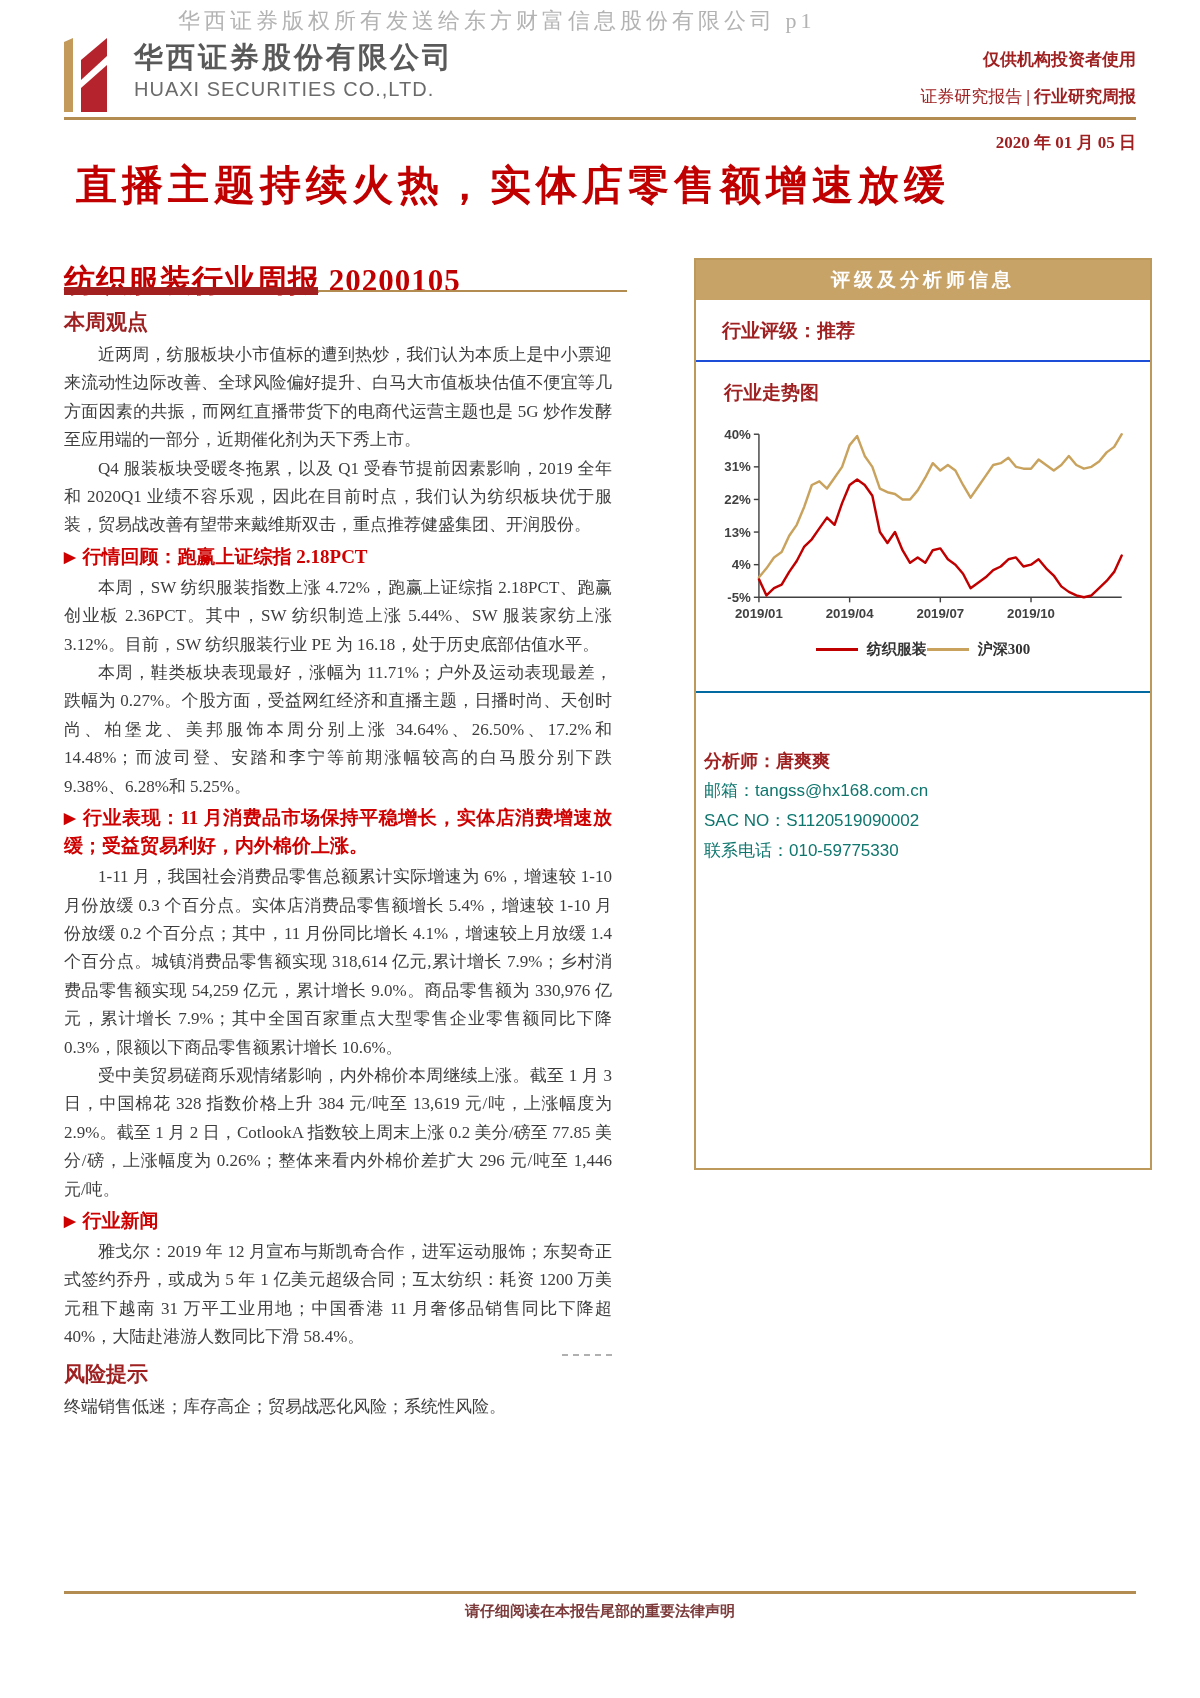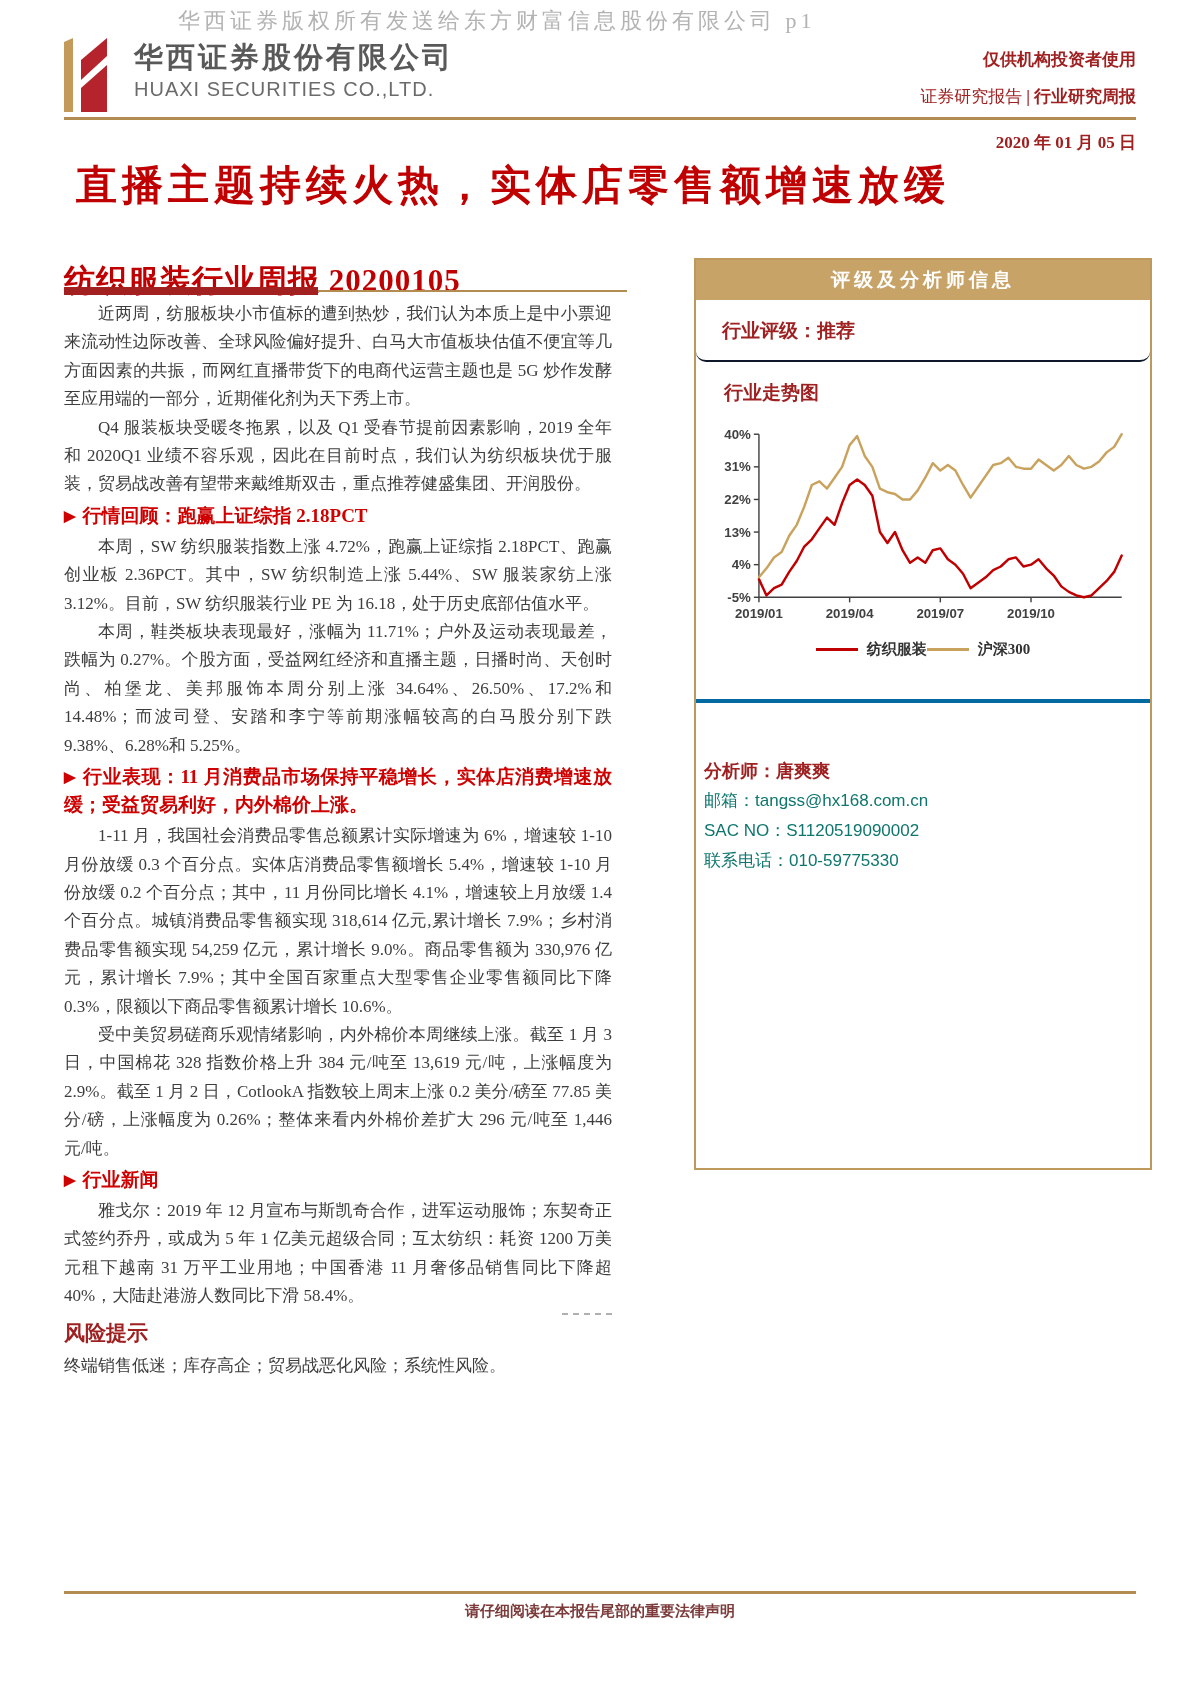--- a/index.html
+++ b/index.html
@@ -40,23 +40,23 @@
                  text-align:justify;font-family:"Liberation Serif",serif;}
   .arrow-heading .arrow{font-size:15px;margin-right:7px;vertical-align:1px;}
   .risk-row{display:flex;justify-content:space-between;align-items:flex-start;}
   .dashed-deco{width:50px;border-top:2px dashed #b0b0b0;margin-top:2px;}
   
   .panel{position:absolute;left:694px;top:258px;width:458px;height:912px;
          border:2px solid #be995c;box-sizing:border-box;display:flex;flex-direction:column;}
   .panel-header{height:40px;background:#c8a368;color:#ffffff;font-size:19px;font-weight:bold;
                 display:flex;align-items:center;justify-content:center;letter-spacing:4px;
                 font-family:"Liberation Serif",serif;flex:0 0 auto;}
-  .rating-sec{flex:0 0 auto;padding:18px 26px 16px;border-bottom:2px solid #0f172a;border-radius:10px;}
+  .rating-sec{flex:0 0 auto;padding:18px 26px 16px;border-bottom:2px solid #1d4ed8;}
   .rating-line{font-size:19px;font-weight:bold;color:#9e2021;font-family:"Liberation Serif",serif;}
-  .chart-sec{flex:0 0 auto;padding:12px 14px 20px;border-bottom:4px solid #0369a1;}
+  .chart-sec{flex:0 0 auto;padding:12px 14px 12px;border-bottom:2px solid #0369a1;}
   .chart-title{font-size:19px;font-weight:bold;color:#9e2021;margin:6px 0 16px 14px;
                font-family:"Liberation Serif",serif;}
   .trend{width:100%;height:214px;display:block;}
   .legend{display:flex;justify-content:center;margin:4px 0 20px;}
   .legend-item{display:flex;align-items:center;gap:9px;font-size:15px;font-weight:bold;color:#333;
                font-family:"Liberation Serif",serif;}
   .legend-swatch{width:42px;height:3px;background:#999;}
   .analyst-sec{flex:1 1 auto;padding:18px 8px;font-family:"Liberation Serif",serif;margin-top:35px;}
   .analyst-name{font-size:18px;font-weight:bold;color:#9e2021;line-height:30px;}
   .analyst-line{font-size:17px;color:#0f766e;line-height:30px;}
@@ -94,20 +94,21 @@
 
   <div class="gold-rule"></div>
   <div class="date-line">2020 年 01 月 05 日</div>
 
   <div class="report-title">直播主题持续火热，实体店零售额增速放缓</div>
   <div class="report-subtitle">纺织服装行业周报 20200105</div>
   <div class="subtitle-bar"></div>
   <div class="subtitle-goldline"></div>
 
   <div class="left-col">
+    <div class="sec-heading">本周观点</div>
     <p class="body-para">近两周，纺服板块小市值标的遭到热炒，我们认为本质上是中小票迎来流动性边际改善、全球风险偏好提升、白马大市值板块估值不便宜等几方面因素的共振，而网红直播带货下的电商代运营主题也是 5G 炒作发酵至应用端的一部分，近期催化剂为天下秀上市。</p>
     <p class="body-para">Q4 服装板块受暖冬拖累，以及 Q1 受春节提前因素影响，2019 全年和 2020Q1 业绩不容乐观，因此在目前时点，我们认为纺织板块优于服装，贸易战改善有望带来戴维斯双击，重点推荐健盛集团、开润股份。</p>
     <div class="arrow-heading"><span class="arrow">▶</span><span>行情回顾：跑赢上证综指 2.18PCT</span></div>
     <p class="body-para">本周，SW 纺织服装指数上涨 4.72%，跑赢上证综指 2.18PCT、跑赢创业板 2.36PCT。其中，SW 纺织制造上涨 5.44%、SW 服装家纺上涨 3.12%。目前，SW 纺织服装行业 PE 为 16.18，处于历史底部估值水平。</p>
     <p class="body-para">本周，鞋类板块表现最好，涨幅为 11.71%；户外及运动表现最差，跌幅为 0.27%。个股方面，受益网红经济和直播主题，日播时尚、天创时尚、柏堡龙、美邦服饰本周分别上涨 34.64%、26.50%、17.2%和 14.48%；而波司登、安踏和李宁等前期涨幅较高的白马股分别下跌 9.38%、6.28%和 5.25%。</p>
     <div class="arrow-heading"><span class="arrow">▶</span><span>行业表现：11 月消费品市场保持平稳增长，实体店消费增速放缓；受益贸易利好，内外棉价上涨。</span></div>
     <p class="body-para">1-11 月，我国社会消费品零售总额累计实际增速为 6%，增速较 1-10 月份放缓 0.3 个百分点。实体店消费品零售额增长 5.4%，增速较 1-10 月份放缓 0.2 个百分点；其中，11 月份同比增长 4.1%，增速较上月放缓 1.4 个百分点。城镇消费品零售额实现 318,614 亿元,累计增长 7.9%；乡村消费品零售额实现 54,259 亿元，累计增长 9.0%。商品零售额为 330,976 亿元，累计增长 7.9%；其中全国百家重点大型零售企业零售额同比下降 0.3%，限额以下商品零售额累计增长 10.6%。</p>
     <p class="body-para">受中美贸易磋商乐观情绪影响，内外棉价本周继续上涨。截至 1 月 3 日，中国棉花 328 指数价格上升 384 元/吨至 13,619 元/吨，上涨幅度为 2.9%。截至 1 月 2 日，CotlookA 指数较上周末上涨 0.2 美分/磅至 77.85 美分/磅，上涨幅度为 0.26%；整体来看内外棉价差扩大 296 元/吨至 1,446 元/吨。</p>
     <div class="arrow-heading"><span class="arrow">▶</span><span>行业新闻</span></div>
     <p class="body-para">雅戈尔：2019 年 12 月宣布与斯凯奇合作，进军运动服饰；东契奇正式签约乔丹，或成为 5 年 1 亿美元超级合同；互太纺织：耗资 1200 万美元租下越南 31 万平工业用地；中国香港 11 月奢侈品销售同比下降超 40%，大陆赴港游人数同比下滑 58.4%。</p>

